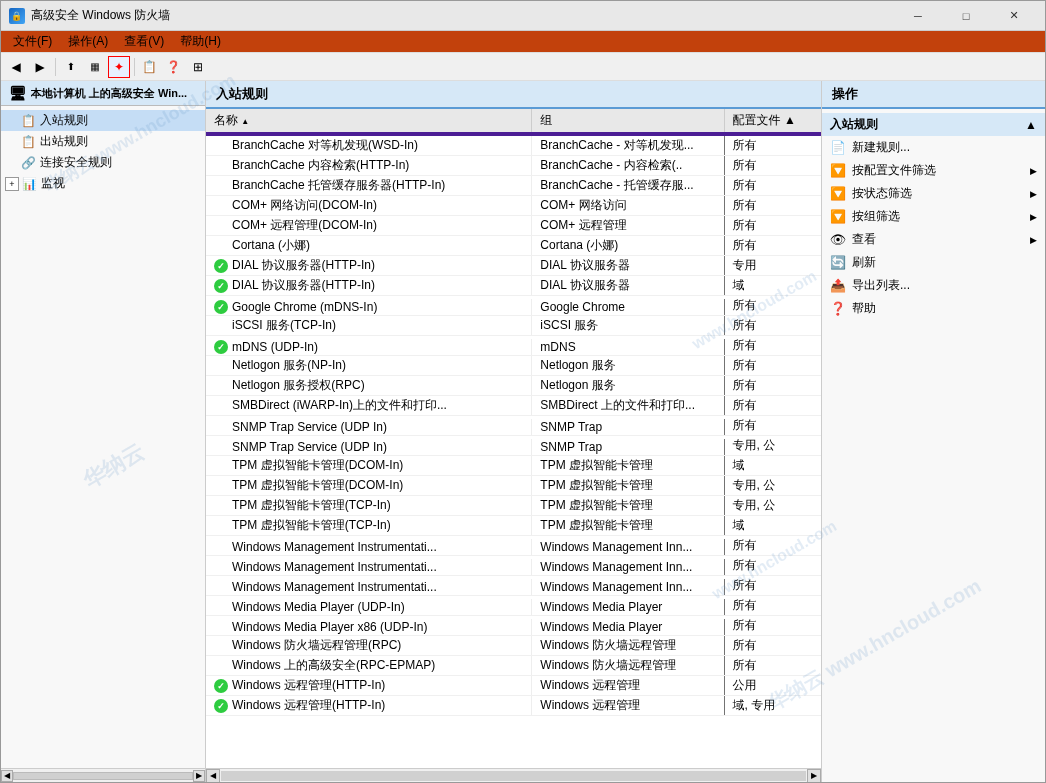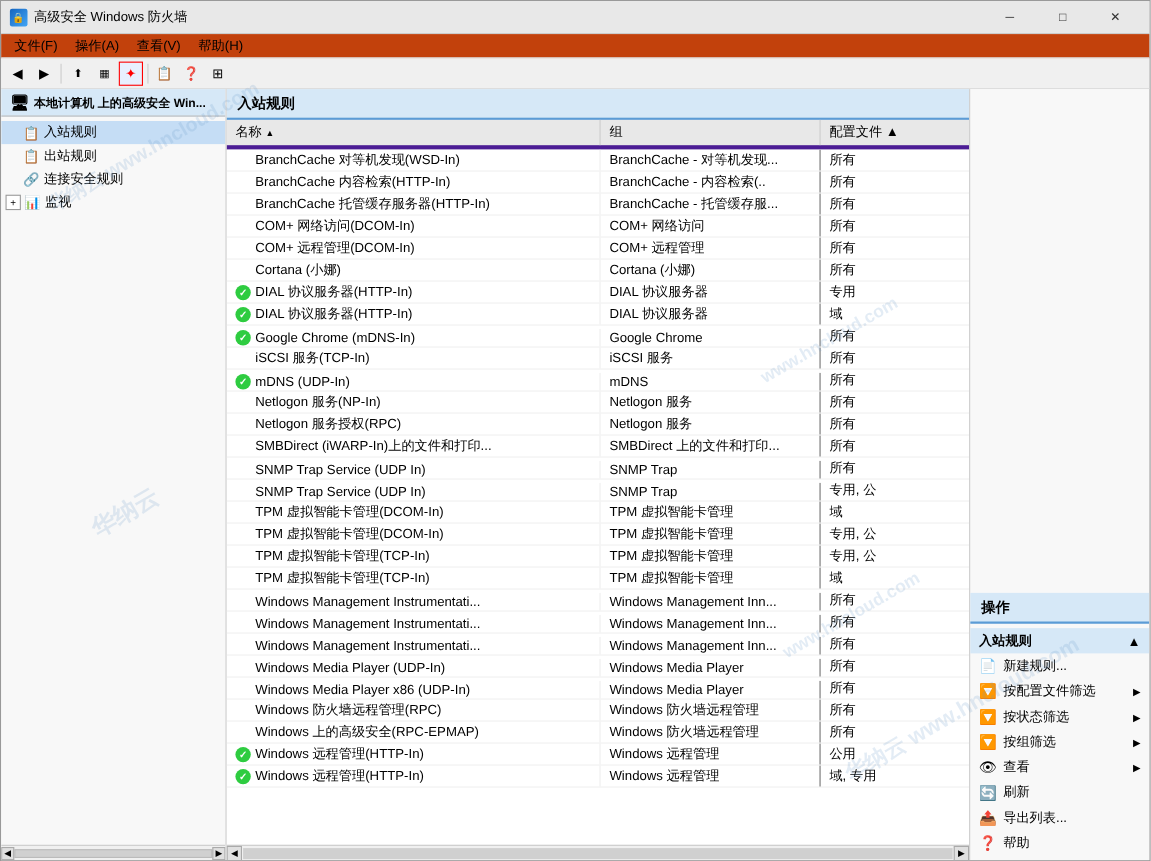--- a/index.html
+++ b/index.html
@@ -247,27 +247,26 @@
       align-items: center;
     }
     .h-scroll-arrow {
       width: 14px; height: 14px;
       border: 1px solid #aaa; background: #e0e0e0;
       cursor: pointer; display: flex; align-items: center; justify-content: center; font-size: 8px;
     }
     .h-scroll-track { flex: 1; height: 10px; background: #d0d0d0; margin: 0 1px; }
     
     .right-panel {
-      width: 164px;
+      width: 224px;
       background: #f8f8f8;
       border-left: 1px solid #ccc;
       display: flex;
       flex-direction: column;
       overflow: hidden;
-      justify-content: flex-end;
     }
     .right-panel-header {
       background: #d6e8f7;
       padding: 4px 10px;
       font-size: 13px;
       font-weight: bold;
       border-bottom: 2px solid #5b9bd5;
     }
     .actions-section {
       padding: 4px 0;

